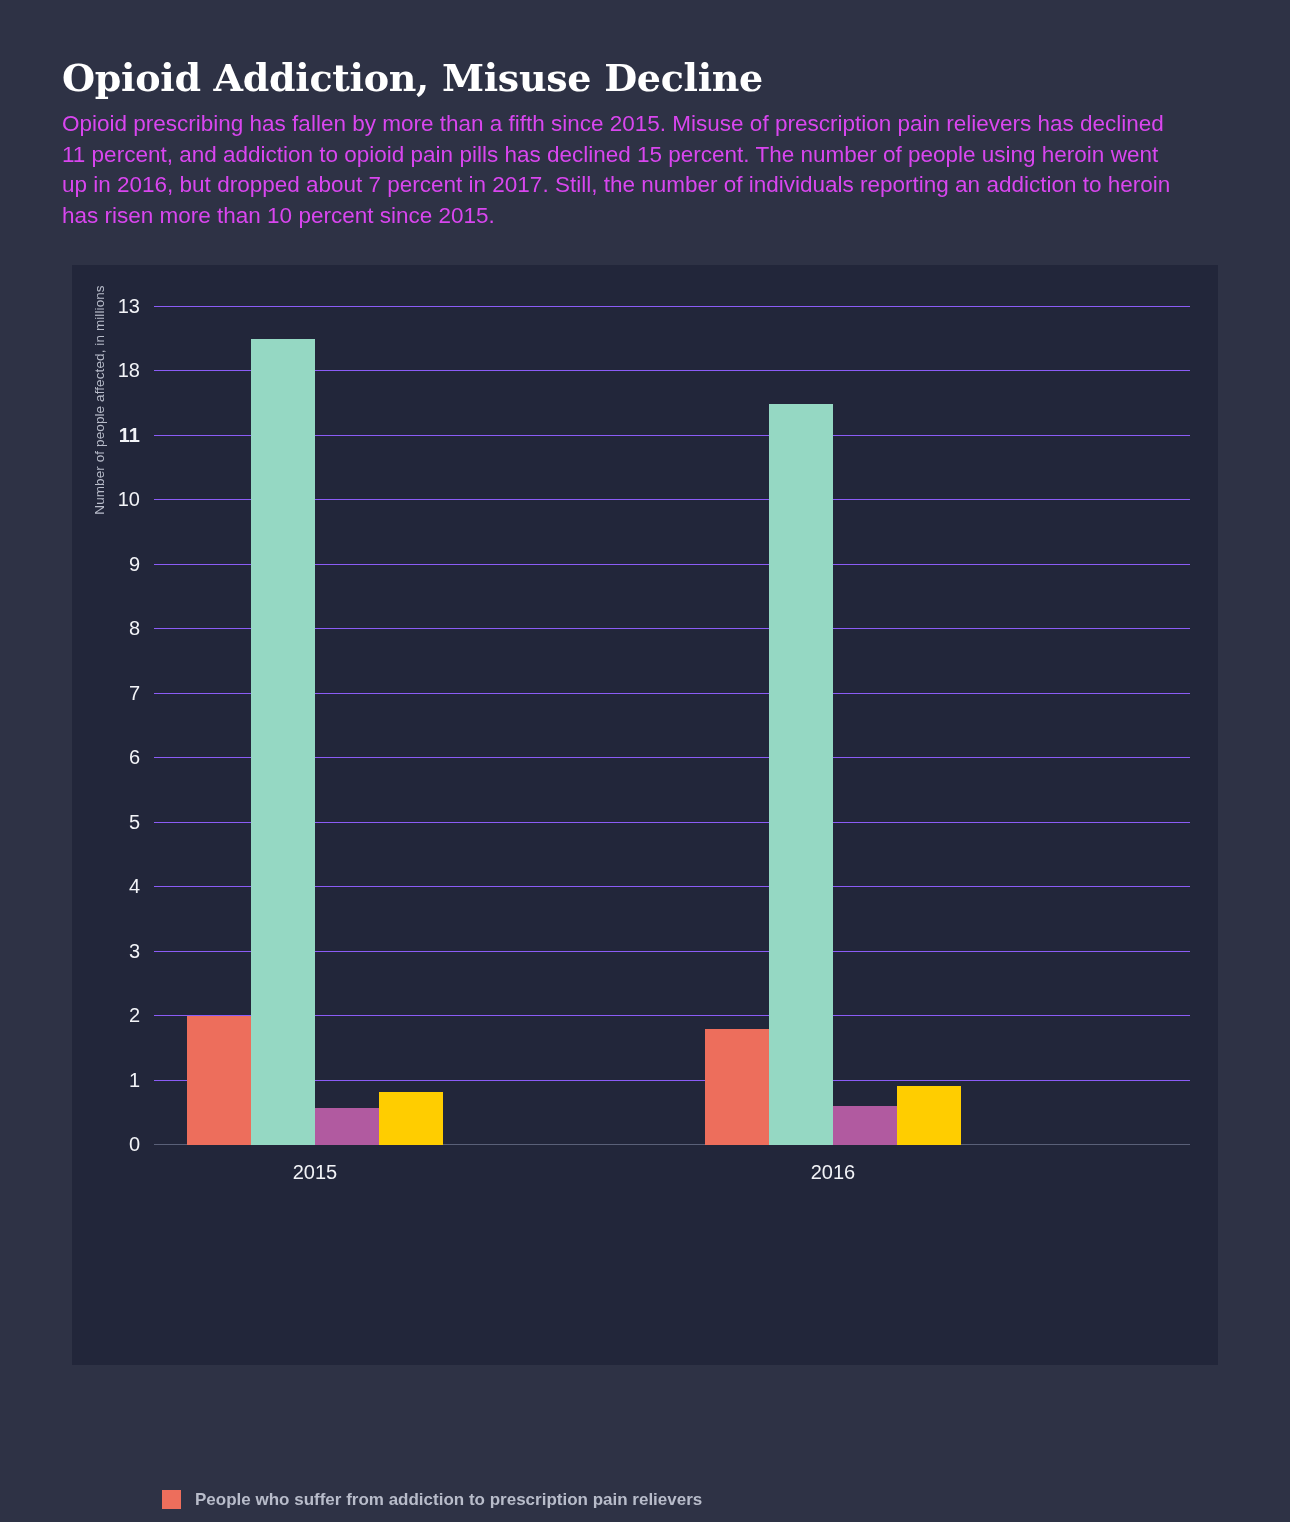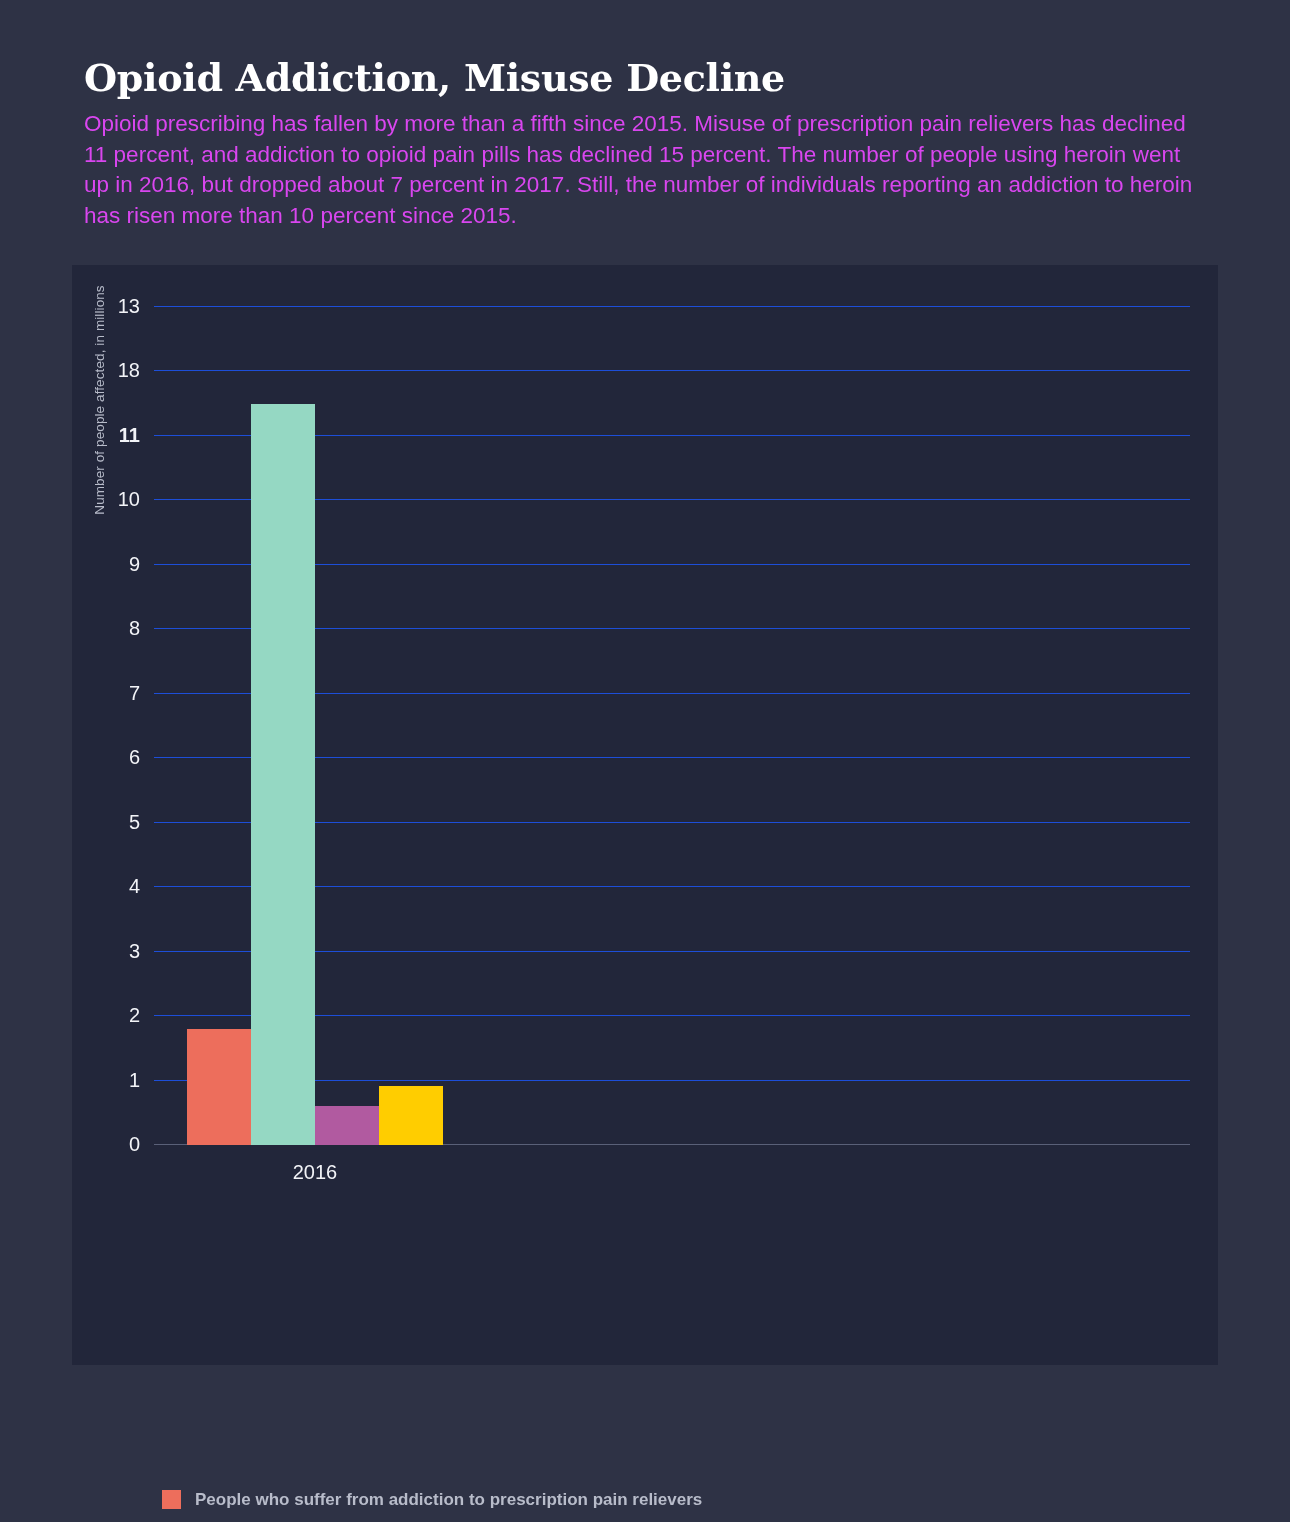--- a/index.html
+++ b/index.html
@@ -15,21 +15,21 @@
   }
   .page {
     position: relative;
     width: 1290px;
     height: 1522px;
   }
 
   
   .header {
     position: absolute;
-    left: 84px;
+    left: 62px;
     top: 55px;
     width: 1140px;
   }
   .chart-title {
     font-family: "DejaVu Serif", serif;
     font-weight: bold;
     font-size: 38px;
     line-height: 46px;
     letter-spacing: -0.3px;
     color: #ffffff;
@@ -79,21 +79,21 @@
 
   .gridlines {
     position: absolute;
     inset: 0;
   }
   .gridline {
     position: absolute;
     left: 0;
     right: 0;
     height: 1px;
-    background: #1d4ed8;
+    background: #8b5cf6;
   }
   .gridline.zero {
     background: #5a6078;
   }
   .ytick {
     position: absolute;
     right: 100%;
     margin-right: 14px;
     transform: translateY(-50%);
     font-size: 20px;
@@ -229,20 +229,29 @@
           <div class="gridline" style="bottom: 92.3077%;">
             <span class="ytick">18</span>
           </div>
           <div class="gridline" style="bottom: 100%;">
             <span class="ytick">13</span>
           </div>
         </div>
       <div class="groups" id="groups">
           <div class="group">
             <div class="bars">
+              <div class="bar" title="People who suffer from addiction to prescription pain relievers 2015: 2" style="height: 15.3846%; background: rgb(237, 110, 92);"></div>
+              <div class="bar" title="People who misused pain relievers 2015: 12.5" style="height: 96.1538%; background: rgb(149, 216, 195);"></div>
+              <div class="bar" title="People who suffer from a heroin addiction 2015: 0.58" style="height: 4.46154%; background: rgb(177, 90, 160);"></div>
+              <div class="bar" title="People who used heroin 2015: 0.82" style="height: 6.30769%; background: rgb(255, 205, 0);"></div>
+            </div>
+            <div class="xtick">2015</div>
+          </div>
+          <div class="group">
+            <div class="bars">
               <div class="bar" title="People who suffer from addiction to prescription pain relievers 2016: 1.8" style="height: 13.8462%; background: rgb(237, 110, 92);"></div>
               <div class="bar" title="People who misused pain relievers 2016: 11.5" style="height: 88.4615%; background: rgb(149, 216, 195);"></div>
               <div class="bar" title="People who suffer from a heroin addiction 2016: 0.61" style="height: 4.69231%; background: rgb(177, 90, 160);"></div>
               <div class="bar" title="People who used heroin 2016: 0.92" style="height: 7.07692%; background: rgb(255, 205, 0);"></div>
             </div>
             <div class="xtick">2016</div>
           </div>
         </div>
     </div>
 

